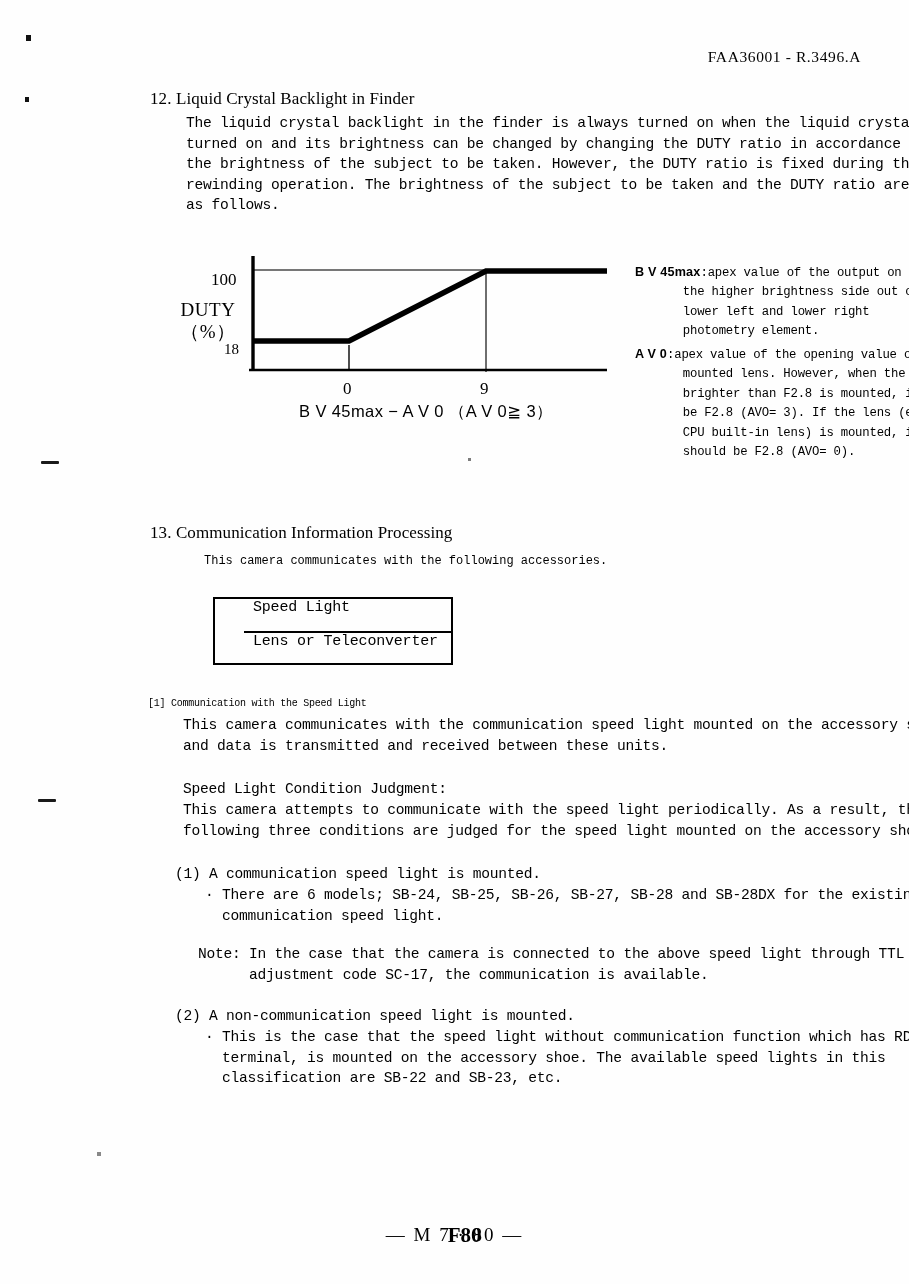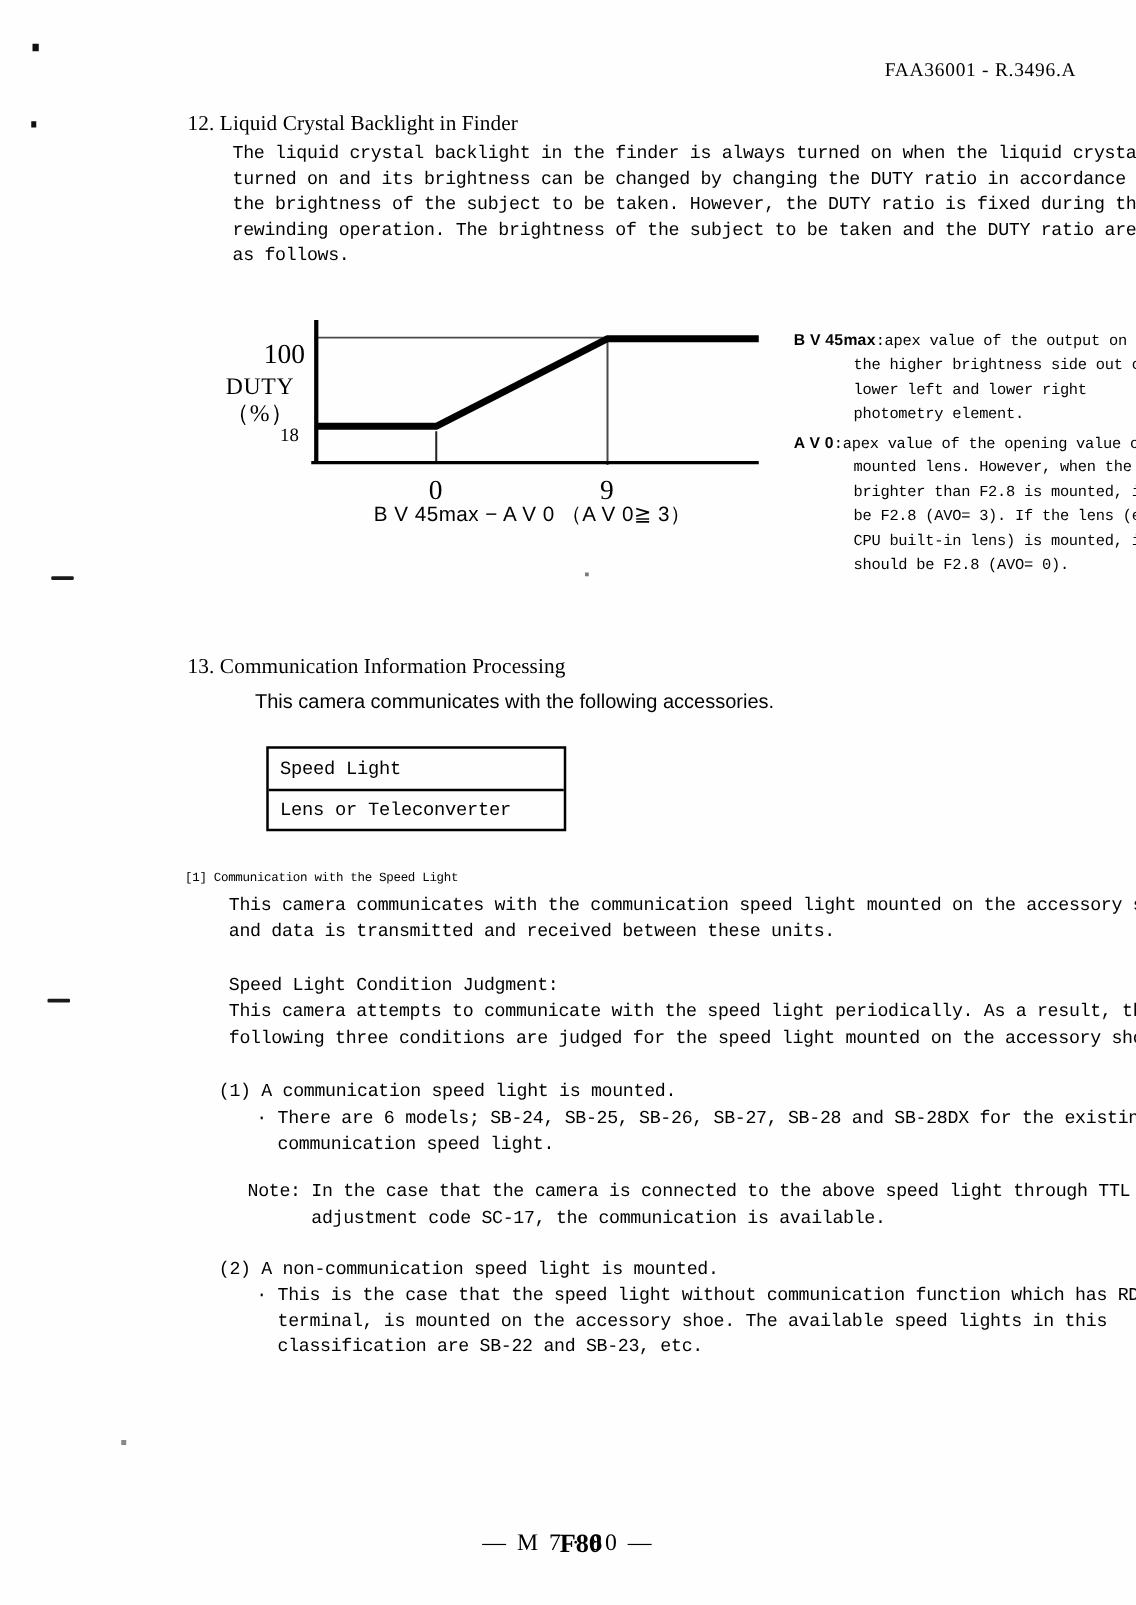--- a/index.html
+++ b/index.html
@@ -40,22 +40,22 @@
   }
 
   .body-block {
     font-size: 14.6px;
     line-height: 20.6px;
     letter-spacing: -0.25px;
     white-space: pre;
   }
 
   .body-serif {
-    font-family: Liberation Sans, sans-serif;
-    font-size: 16px;
+    font-family: Liberation Mono, monospace;
+    font-size: 12px;
     line-height: 21px;
     white-space: pre;
   }
 
   
   .speck {
     position: absolute;
     background: #111;
   }
   .margin-dash {
@@ -68,21 +68,21 @@
   
   #chart-figure {
     position: absolute;
     left: 0; top: 0;
     width: 909px; height: 480px;
     pointer-events: none;
   }
   .tick-label {
     position: absolute;
     font-family: "Liberation Serif", "DejaVu Serif", serif;
-    font-size: 22px;
+    font-size: 17px;
     white-space: nowrap;
   }
   .duty-label {
     position: absolute;
     font-family: "Liberation Serif", "DejaVu Serif", serif;
     font-size: 19px;
     line-height: 22px;
     letter-spacing: 0.5px;
     text-align: center;
     white-space: pre;
@@ -113,25 +113,25 @@
   .acc-table {
     position: absolute;
     left: 213px; top: 597px;
     width: 240px;
     border: 2px solid #000;
     box-sizing: border-box;
   }
   .acc-row {
     height: 32px;
     display: flex;
-    align-items: center;
     padding-left: 9px;
     box-sizing: border-box;
     font-size: 15px;
     letter-spacing: -0.2px;
+    margin-left: 29px;
   }
   .acc-row + .acc-row { border-top: 2px solid #000; }
 
   
   .footer {
     position: absolute;
     left: 0; right: 0;
     bottom: 38px;
     text-align: center;
     font-family: "Liberation Serif", "DejaVu Serif", serif;

